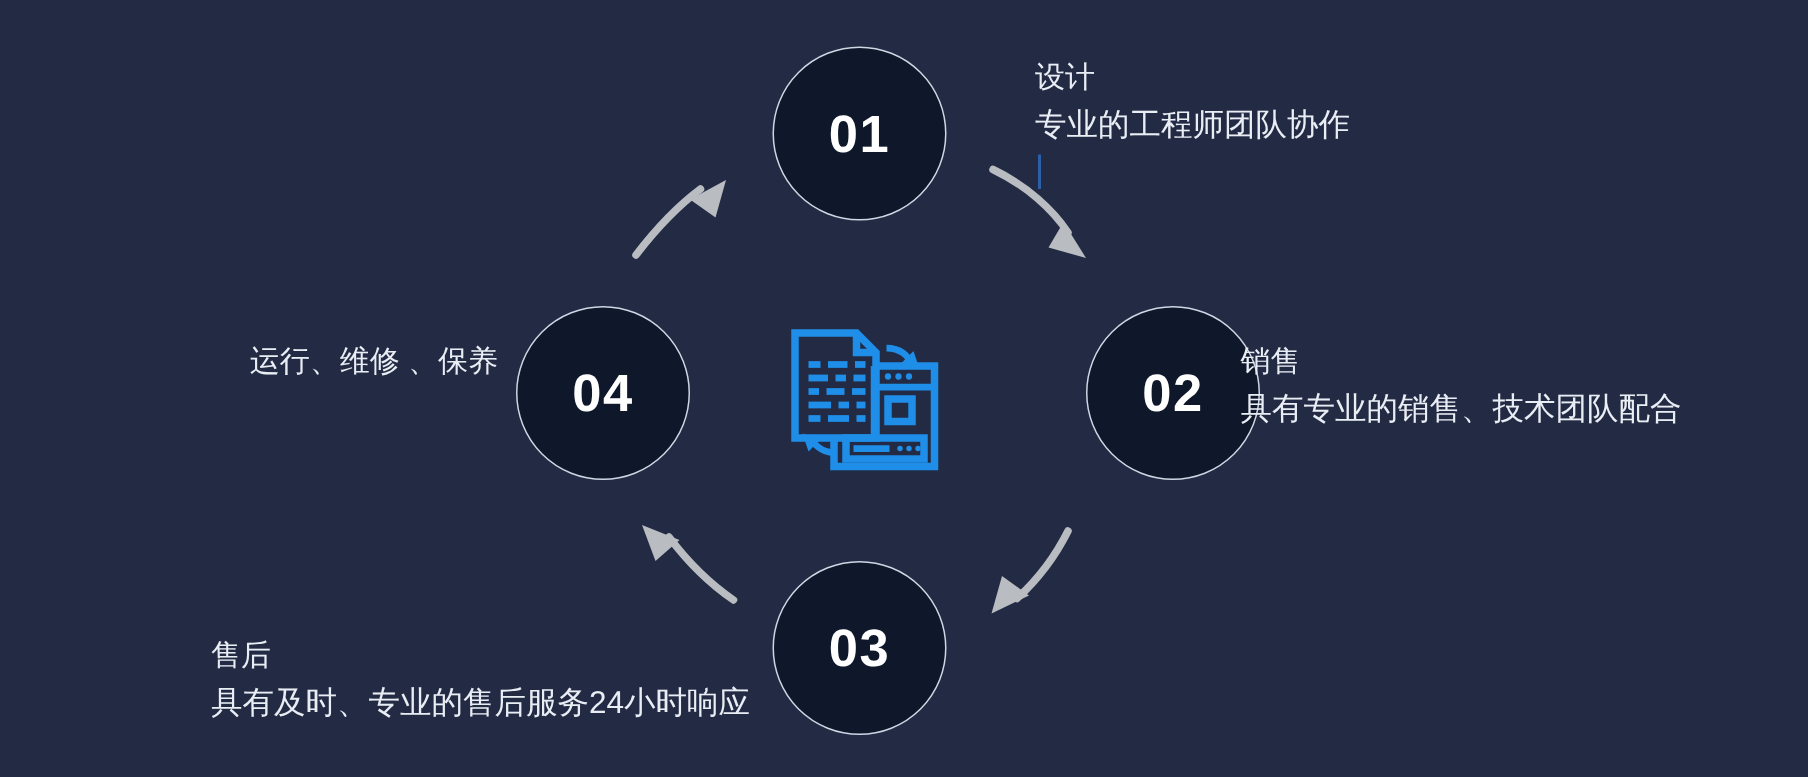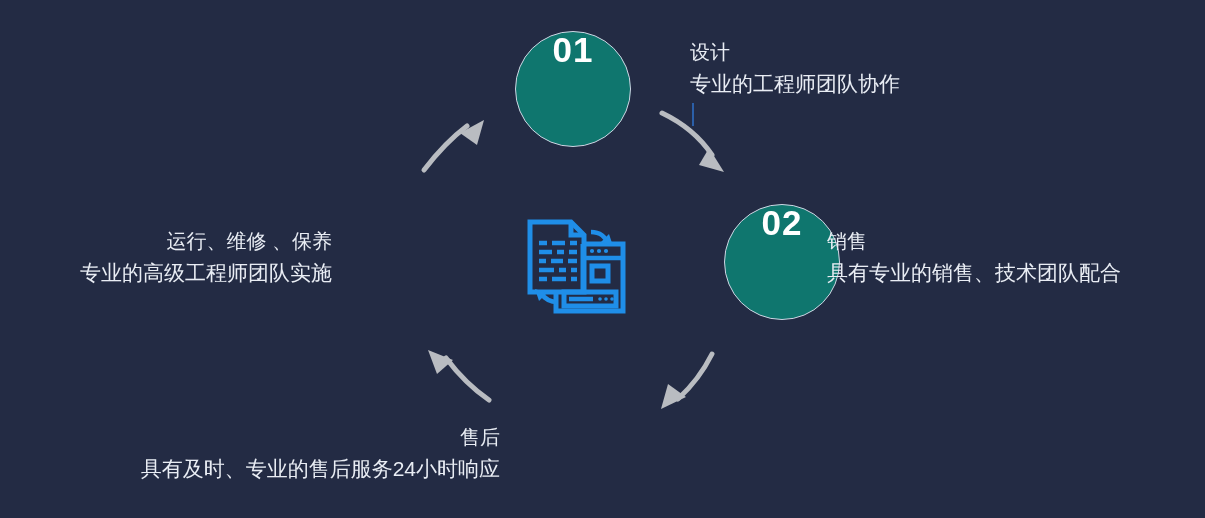--- a/index.html
+++ b/index.html
@@ -18,25 +18,25 @@
     width: 1205px;
     height: 518px;
     background: #232b44;
   }
   
   .node-circle {
     position: absolute;
     width: 116px;
     height: 116px;
     border-radius: 50%;
-    background: #0f766e;
+    background: #0f172a;
     border: 1.5px solid #cfd6e4;
     box-sizing: border-box;
     display: flex;
-    align-items: flex-start;
+    align-items: center;
     justify-content: center;
   }
   .node-circle .node-num {
     color: #ffffff;
     font-size: 35px;
     font-weight: bold;
     letter-spacing: 1px;
     line-height: 1;
     font-family: "Liberation Sans", "DejaVu Sans", sans-serif;
   }
@@ -57,21 +57,21 @@
     margin-bottom: 2px;
   }
   .label-block .lb-desc {
     font-size: 21px;
   }
   .label-left  { text-align: right; }
   .label-right { text-align: left; }
 
   #label-01 { left: 690px; top: 38px; }
   #label-02 { left: 827px; top: 227px; }
-  #label-03 { right: 705px; top: 423px; text-align: right; }
+  #label-03 { right: 705px; top: 423px; text-align: left; }
   #label-04 { right: 873px; top: 227px; }
 
   
   #overlay {
     position: absolute;
     left: 0; top: 0;
     width: 1205px;
     height: 518px;
     pointer-events: none;
   }
@@ -178,34 +178,39 @@
       <polygon class="icon-fill" points="547,293 535,289 539,301"></polygon>
     </g>
   </svg>
 
   <div id="circle-01" class="node-circle">
     <span class="node-num">01</span>
   </div>
   <div id="circle-02" class="node-circle">
     <span class="node-num">02</span>
   </div>
+  <div id="circle-03" class="node-circle">
+    <span class="node-num">03</span>
+  </div>
+  <div id="circle-04" class="node-circle">
+    <span class="node-num">04</span>
+  </div>
 
   <div id="label-02" class="label-block label-right">
     <div class="lb-title">销售</div>
     <div class="lb-desc">具有专业的销售、技术团队配合</div>
   </div>
 
   <div id="label-01" class="label-block label-right">
     <div class="lb-title">设计</div>
     <div class="lb-desc">专业的工程师团队协作</div>
   </div>
 
   <div id="label-03" class="label-block label-left">
     <div class="lb-title">售后</div>
     <div class="lb-desc">具有及时、专业的售后服务24小时响应</div>
   </div>
 
   <div id="label-04" class="label-block label-left">
     <div class="lb-title">运行、维修 、保养</div>
-    <div class="lb-desc">专业的高级工程师团队实施</div>
   </div>
 
 </div>
 
 </body></html>

